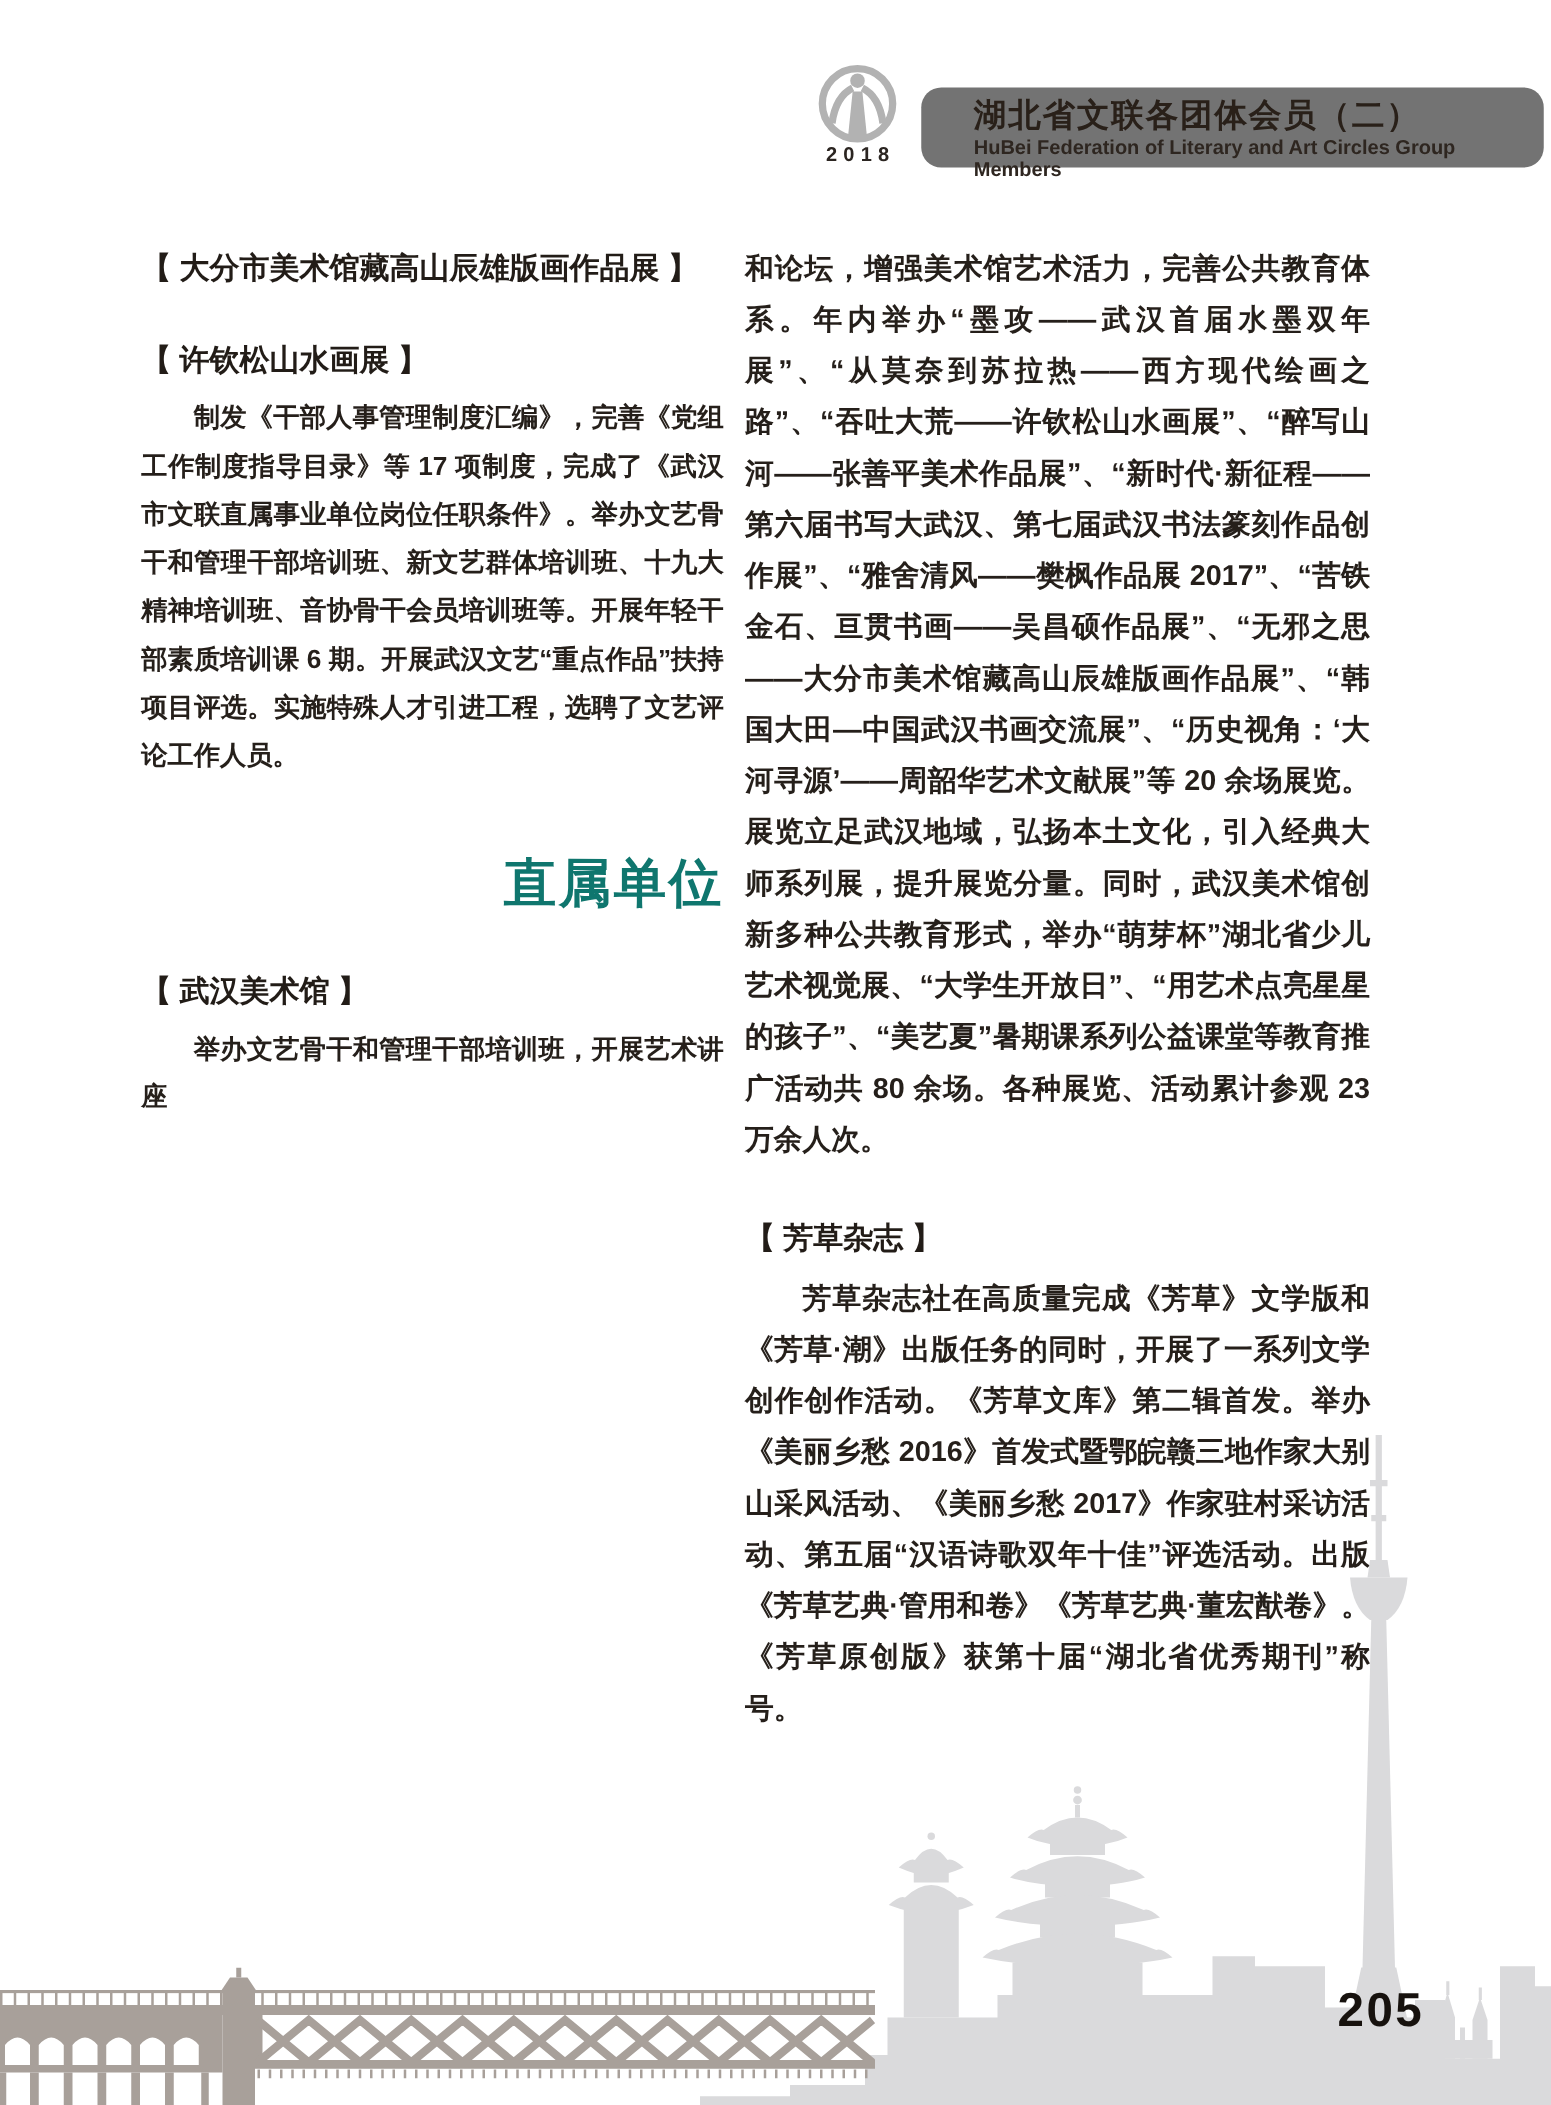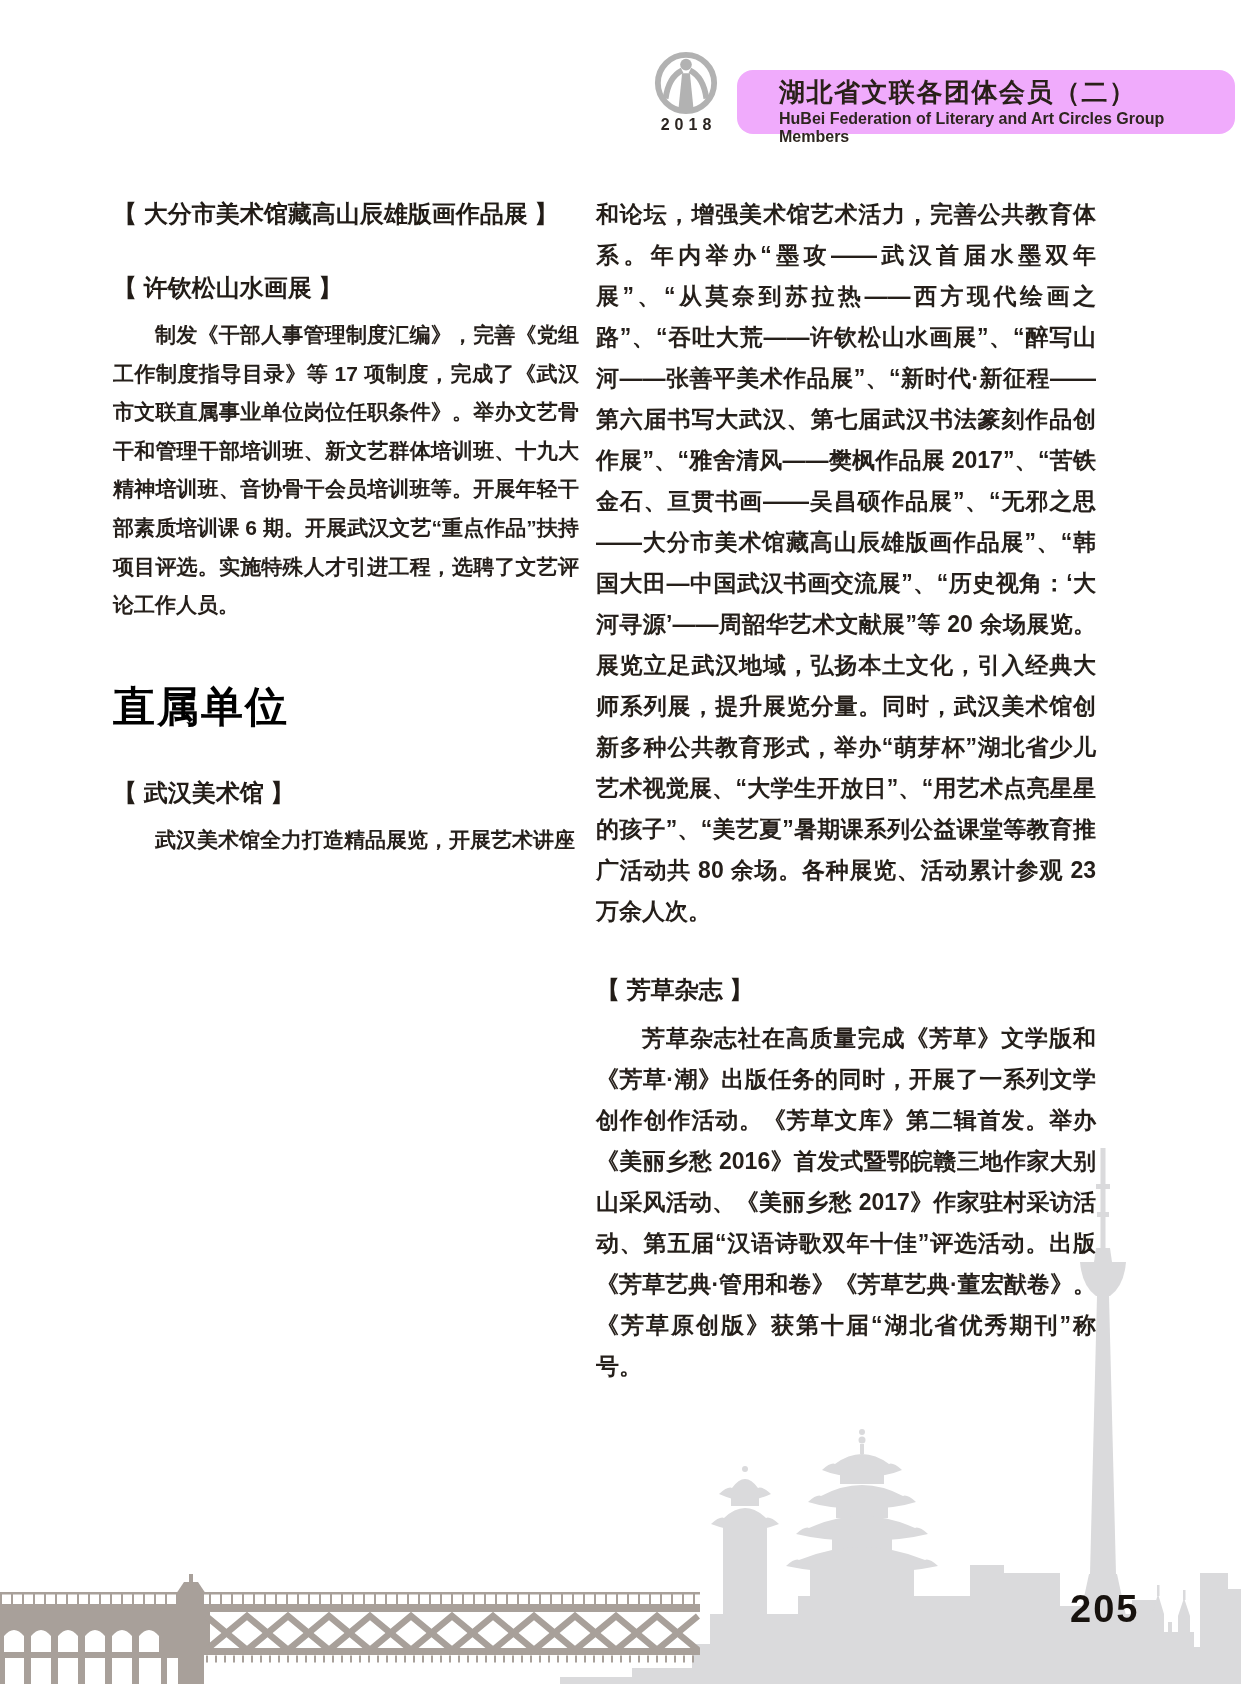--- a/index.html
+++ b/index.html
@@ -8,21 +8,21 @@
     background:#ffffff;overflow:hidden;
     font-family:"Liberation Sans","DejaVu Sans",sans-serif;
     color:#251f1a;
   }
   
   .logo-block{position:absolute;top:50px;left:634px;width:104px;text-align:center;}
   .logo-block svg{display:block;margin:0 auto;}
   .year{margin-top:0px;font-size:16px;font-weight:bold;letter-spacing:5px;color:#2b2521;text-indent:5px;}
   .title-box{
     position:absolute;left:737px;top:70px;width:498px;height:64px;
-    background:#f0abfc;border-radius:16px;box-sizing:border-box;
+    background:#737373;border-radius:16px;box-sizing:border-box;
     padding:7px 10px 0 42px;
   }
   .title-cn{font-size:26px;font-weight:bold;color:#292019;letter-spacing:1.5px;line-height:30px;}
   .title-en{font-size:16px;font-weight:bold;color:#2e2620;margin-top:3px;letter-spacing:0px;}
   
   .col{position:absolute;}
   .col-left{left:113px;top:198px;width:466px;}
   .col-right{left:596px;top:194px;width:500px;}
   .col p{
     margin:0;text-align:justify;text-justify:inter-character;
@@ -30,21 +30,21 @@
   }
   .col-left p{font-size:21px;line-height:38.6px;}
   .col-right p{font-size:23px;line-height:41px;}
   .col p.continuation{text-indent:0;}
   .col h2{
     font-size:24px;font-weight:bold;color:#221c17;
     margin:42px 0 12px 0;white-space:nowrap;letter-spacing:0;
   }
   .col h2:first-child{margin-top:0;}
   .col h1.big-heading{
-    font-size:42px;font-weight:bold;color:#000000;text-align:left;
+    font-size:42px;font-weight:bold;color:#0f766e;text-align:right;
     letter-spacing:2px;margin:54px 0 30px 0;
   }
   
   .skyline{position:absolute;left:560px;bottom:0;width:681px;height:540px;}
   .bridge{position:absolute;left:0;bottom:0;width:700px;height:110px;}
   .page-num{
     position:absolute;left:1070px;top:1588px;
     font-size:38px;font-weight:bold;letter-spacing:2px;color:#17120e;
   }
 </style>
@@ -71,21 +71,21 @@
 
   <section class="col col-left">
     <h2>【 大分市美术馆藏高山辰雄版画作品展 】</h2>
 
     <h2>【 许钦松山水画展 】</h2>
     <p>制发《干部人事管理制度汇编》，完善《党组工作制度指导目录》等 17 项制度，完成了《武汉市文联直属事业单位岗位任职条件》。举办文艺骨干和管理干部培训班、新文艺群体培训班、十九大精神培训班、音协骨干会员培训班等。开展年轻干部素质培训课 6 期。开展武汉文艺“重点作品”扶持项目评选。实施特殊人才引进工程，选聘了文艺评论工作人员。</p>
 
     <h1 class="big-heading">直属单位</h1>
 
     <h2>【 武汉美术馆 】</h2>
-    <p>武汉美术馆全力打造精品展览，开展艺术讲座</p>
+    <p>举办文艺骨干和管理干部培训班，开展艺术讲座</p>
   </section>
 
   <section class="col col-right">
     <p class="continuation">和论坛，增强美术馆艺术活力，完善公共教育体系。年内举办“墨攻——武汉首届水墨双年展”、“从莫奈到苏拉热——西方现代绘画之路”、“吞吐大荒——许钦松山水画展”、“醉写山河——张善平美术作品展”、“新时代·新征程——第六届书写大武汉、第七届武汉书法篆刻作品创作展”、“雅舍清风——樊枫作品展 2017”、“苦铁金石、亘贯书画——吴昌硕作品展”、“无邪之思——大分市美术馆藏高山辰雄版画作品展”、“韩国大田—中国武汉书画交流展”、“历史视角：‘大河寻源’——周韶华艺术文献展”等 20 余场展览。展览立足武汉地域，弘扬本土文化，引入经典大师系列展，提升展览分量。同时，武汉美术馆创新多种公共教育形式，举办“萌芽杯”湖北省少儿艺术视觉展、“大学生开放日”、“用艺术点亮星星的孩子”、“美艺夏”暑期课系列公益课堂等教育推广活动共 80 余场。各种展览、活动累计参观 23 万余人次。</p>
 
     <h2>【 芳草杂志 】</h2>
     <p>芳草杂志社在高质量完成《芳草》文学版和《芳草·潮》出版任务的同时，开展了一系列文学创作创作活动。《芳草文库》第二辑首发。举办《美丽乡愁 2016》首发式暨鄂皖赣三地作家大别山采风活动、《美丽乡愁 2017》作家驻村采访活动、第五届“汉语诗歌双年十佳”评选活动。出版《芳草艺典·管用和卷》《芳草艺典·董宏猷卷》。《芳草原创版》获第十届“湖北省优秀期刊”称号。</p>
   </section>
 
   <svg class="skyline" viewBox="0 0 681 540" aria-hidden="true">

